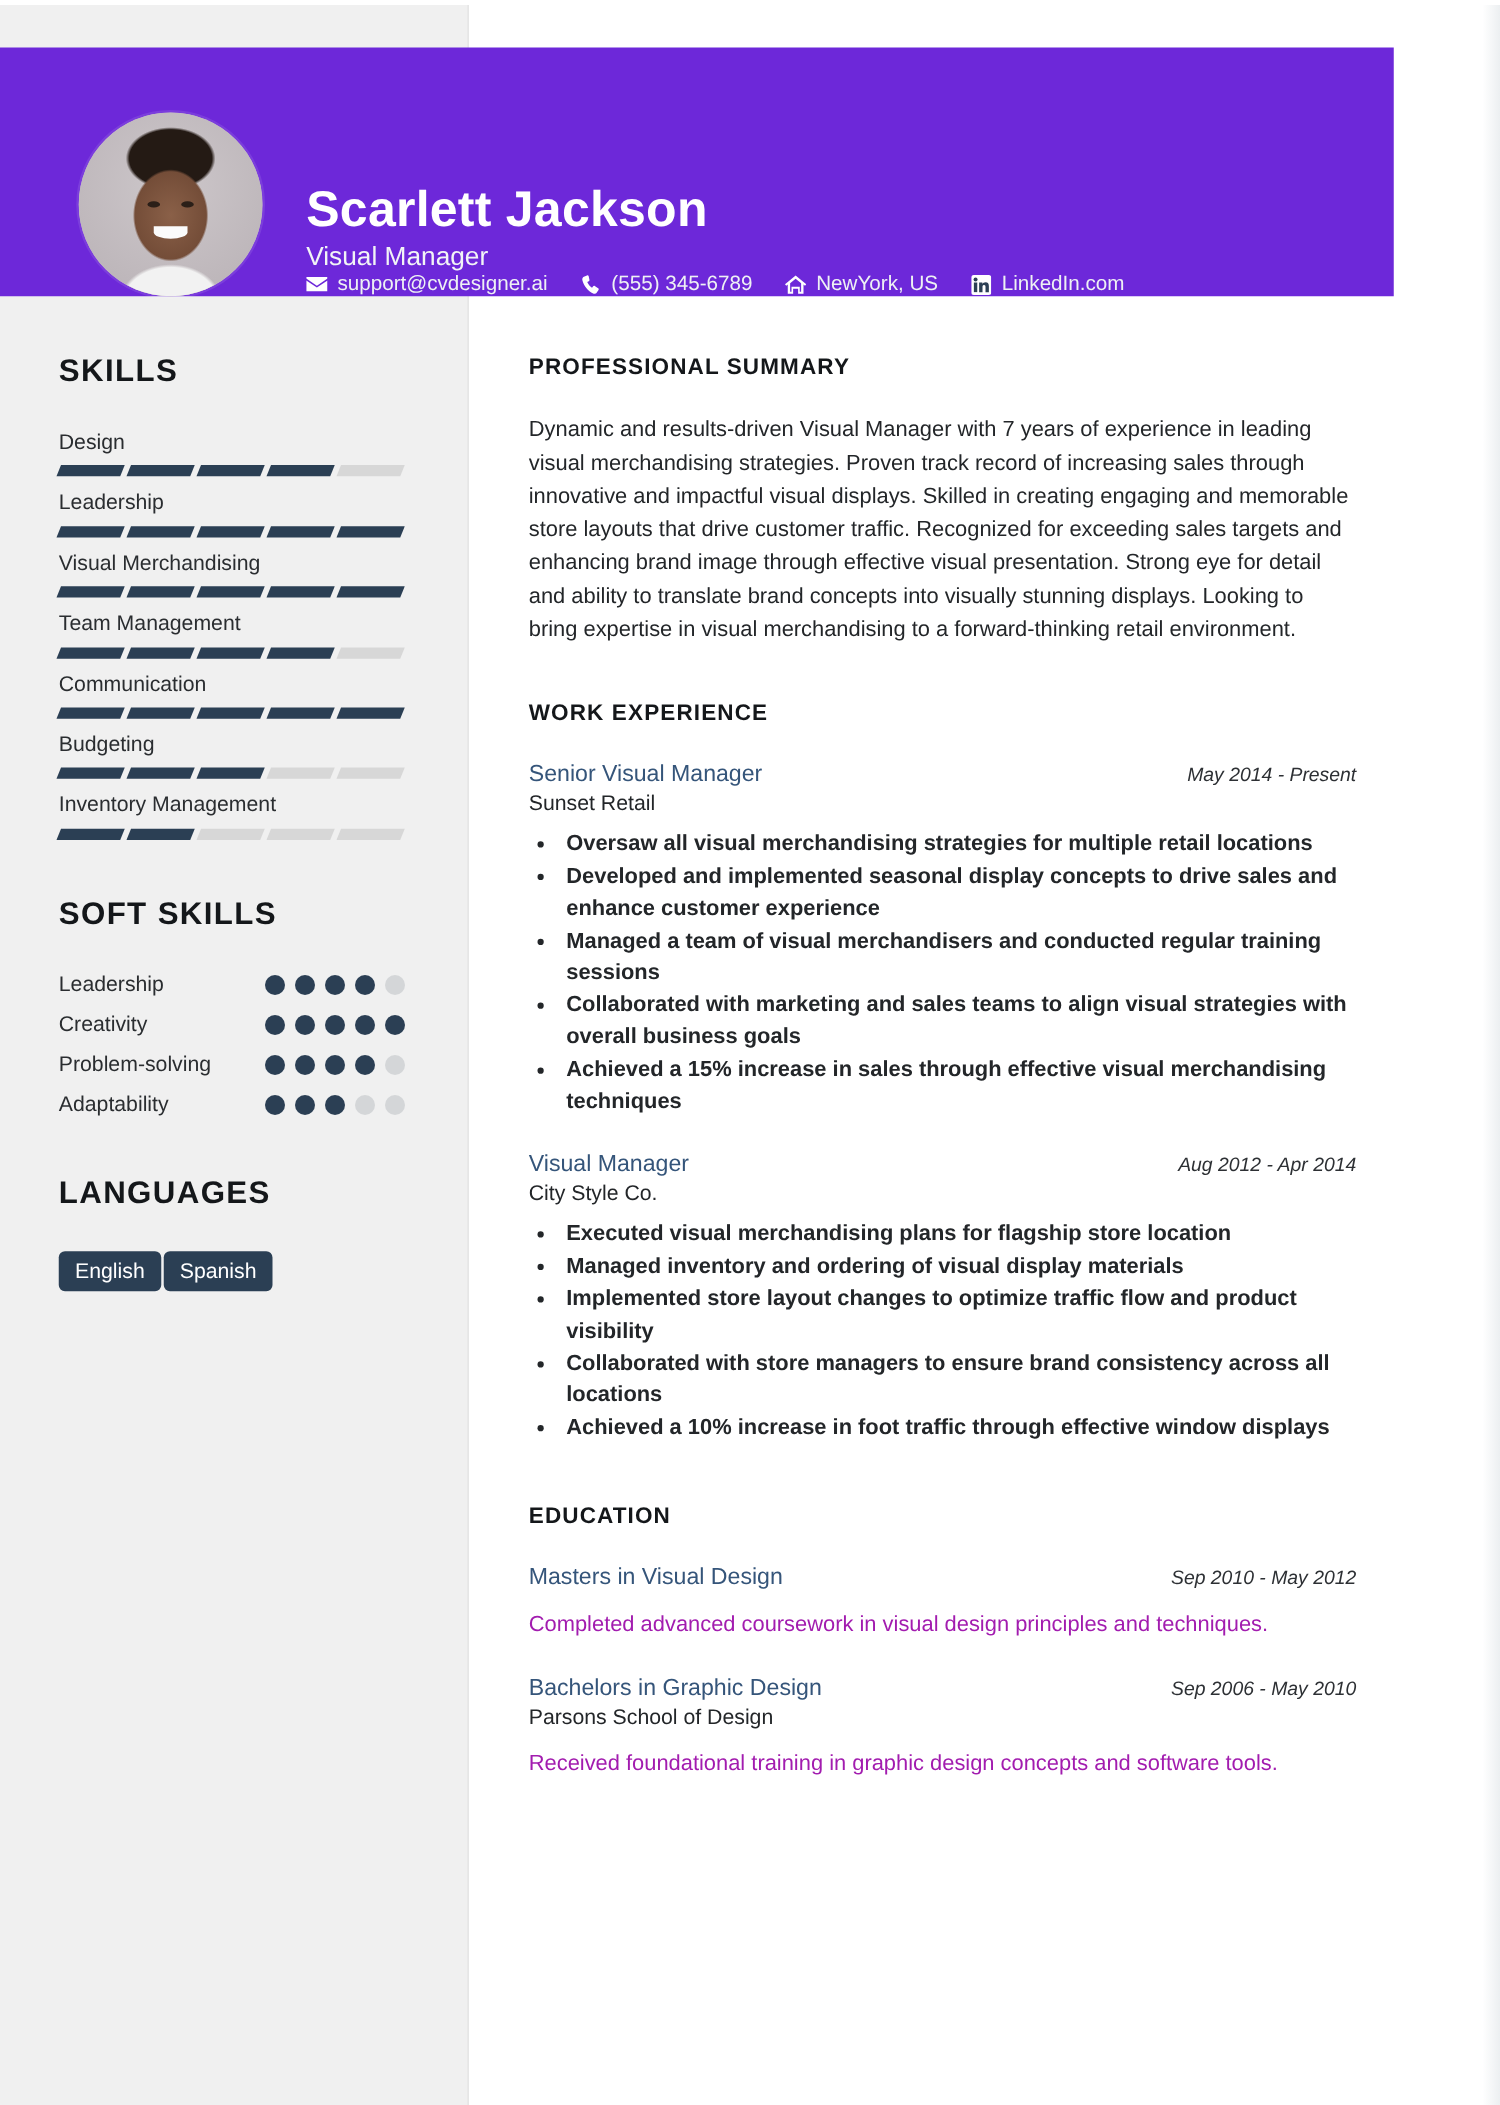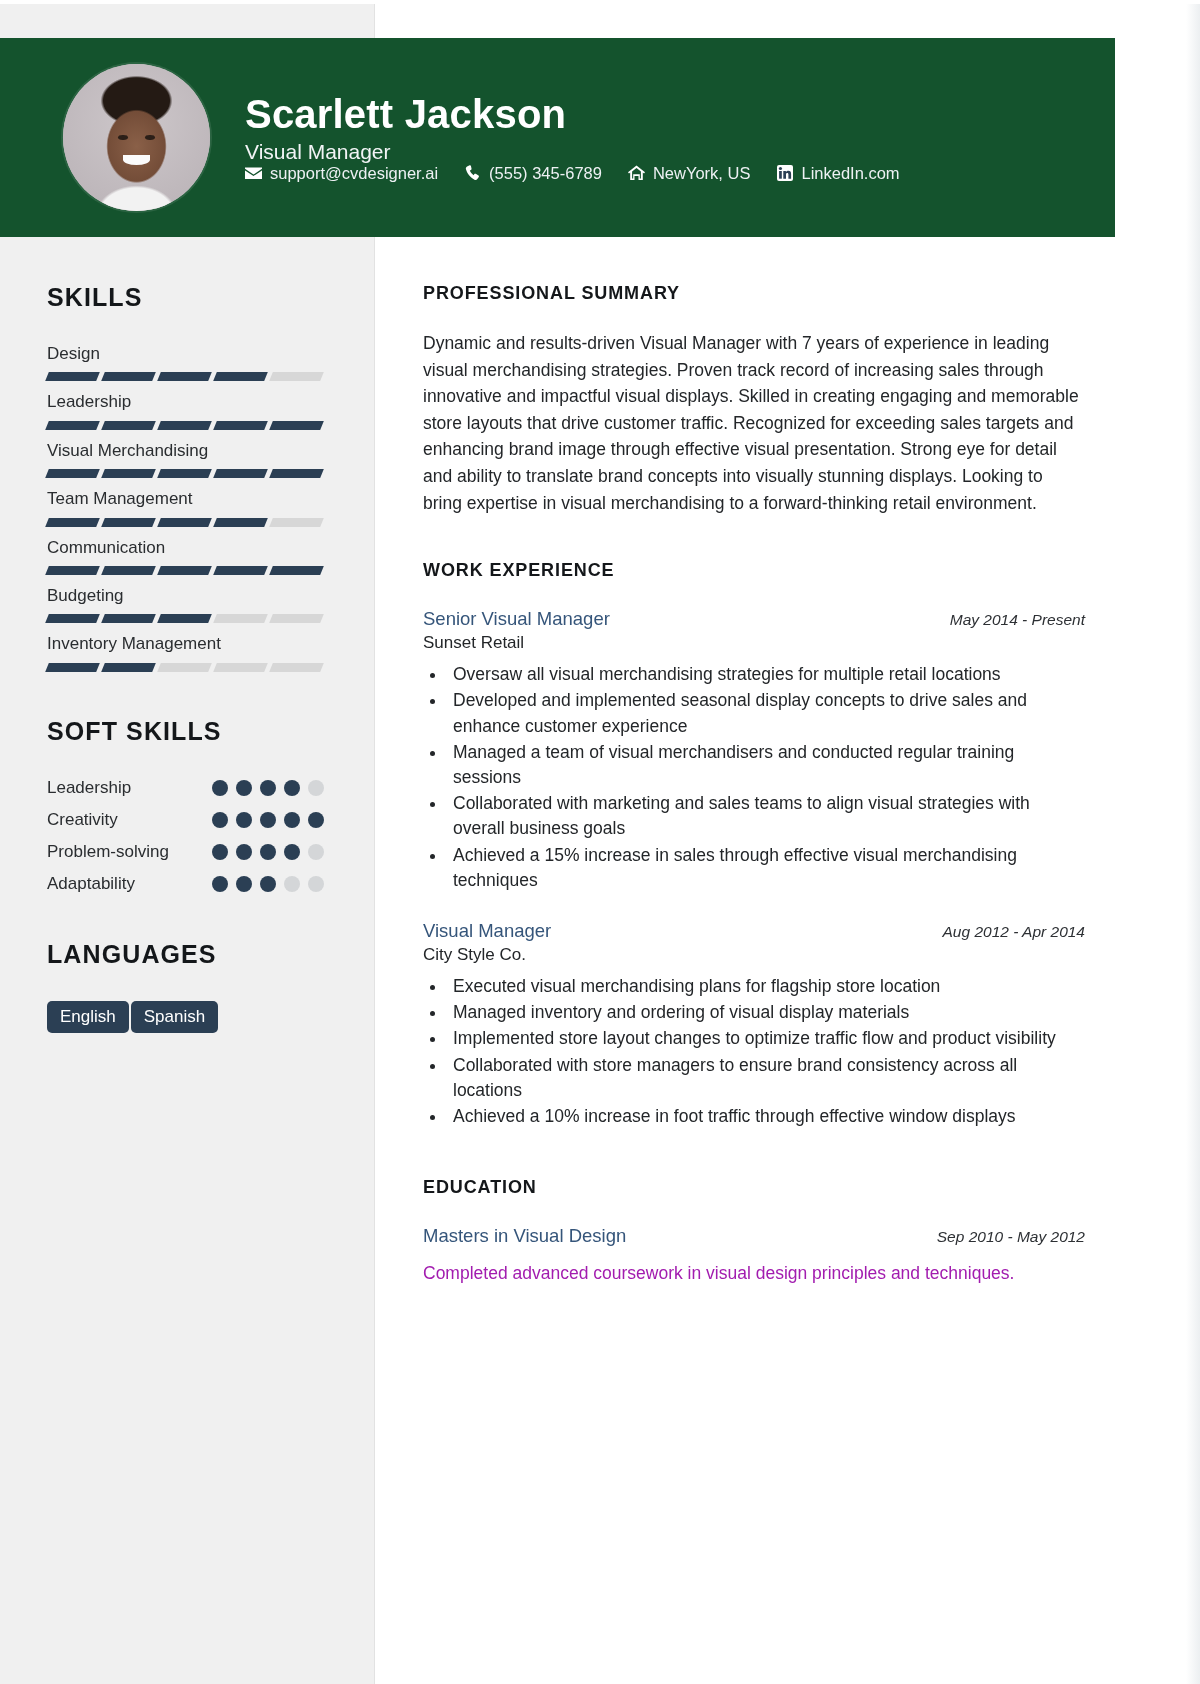--- a/index.html
+++ b/index.html
@@ -33,23 +33,23 @@
   .page-edge-r { position:absolute; right:0; top:0; width:14px; height:1684px;
     background:linear-gradient(to left,#eceff1,#ffffff); }
   .page-edge-t { position:absolute; left:0; top:0; width:1200px; height:4px;
     background:#ffffff; }
 
   
   .header {
     position: absolute;
     left: 0; top: 38px;
     width: 1115px; height: 199px;
-    background: #14532d;
+    background: #6d28d9;
     display: flex;
-    align-items: center;
+    align-items: flex-end;
   }
   .avatar {
     width: 147px; height: 147px;
     border-radius: 50%;
     margin-left: 63px;
     flex: 0 0 auto;
     overflow: hidden;
     position: relative;
     background: #c9c3c6;
     box-shadow: 0 0 0 2px rgba(255,255,255,0.10);
@@ -170,21 +170,21 @@
     line-height: 1.25;
   }
   .entry-date {
     font-size: 15.5px; font-style: italic;
     color: #2d3034; white-space: nowrap;
   }
   .entry-org {
     font-size: 17px; color: #232629;
     margin-top: 3px;
   }
-  .bullets { margin: 9px 0 0 24px; }
+  .bullets { margin: 9px 0 0 24px; font-weight: bold; }
   .bullets li {
     font-size: 17.5px; line-height: 1.44;
     color: #232629; margin-bottom: 1px;
     padding-left: 6px;
   }
   .edu-desc {
     font-size: 17.5px; line-height: 1.45;
     color: #a21caf; margin-top: 14px;
   }
   .sec-spacer { height: 22px; }
@@ -428,15 +428,23 @@
     <div class="main-heading">EDUCATION</div>
 
     <div class="entry">
       <div class="entry-head">
         <span class="entry-title">Masters in Visual Design</span>
         <span class="entry-date">Sep 2010 - May 2012</span>
       </div>
       <div class="edu-desc">Completed advanced coursework in visual design principles and techniques.</div>
     </div>
 
+    <div class="entry">
+      <div class="entry-head">
+        <span class="entry-title">Bachelors in Graphic Design</span>
+        <span class="entry-date">Sep 2006 - May 2010</span>
+      </div>
+      <div class="entry-org">Parsons School of Design</div>
+      <div class="edu-desc">Received foundational training in graphic design concepts and software tools.</div>
+    </div>
 
   </div>
 </div>
 
 </body></html>

